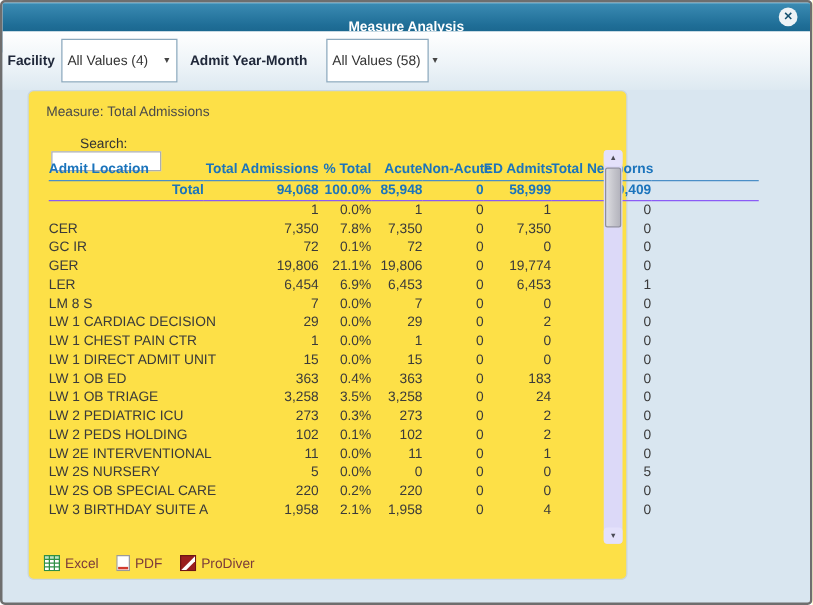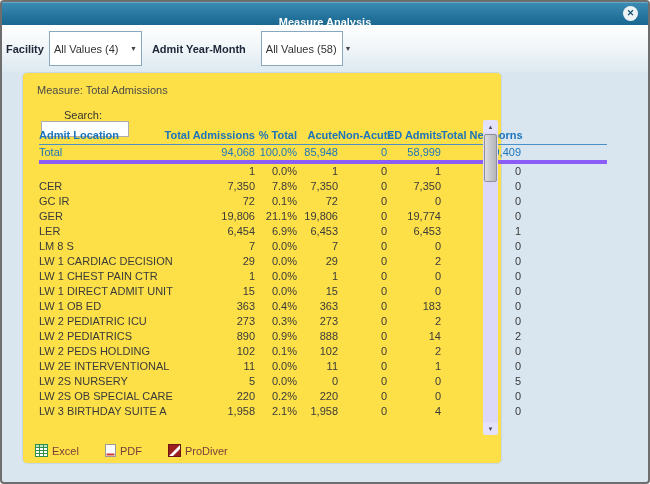--- a/index.html
+++ b/index.html
@@ -51,38 +51,38 @@
   
   .data-table { position:absolute; left:16px; top:54px; border-collapse:collapse; table-layout:fixed; font-size:11px; width:568px; }
   .data-table th, .data-table td { padding:0; height:15px; line-height:15px; white-space:nowrap; font-weight:normal; }
   .data-table thead th {
     color:var(--accent,#1b74bc); font-weight:bold; text-align:right;
     border-bottom:1px solid #4b8fc7; height:17px; line-height:16px;
   }
   .data-table thead th.loc { text-align:left; }
   .data-table td.num { text-align:right; color:#3a3a3a; }
   .data-table td.loc { text-align:left; color:#3a3a3a; }
-  .data-table tr.total td { color:var(--accent,#1b74bc); font-weight:normal; border-bottom:4px solid #8b5cf6; }
+  .data-table tr.total td { color:var(--accent,#1b74bc); font-weight:bold; border-bottom:1px solid #8b5cf6;text-align:right; }
   
   .vscroll { position:absolute; right:3px; top:47px; width:15px; height:315px; background:var(--scroll-track,#dcd9f8); border-radius:3px; }
   .vs-btn {
     position:absolute; left:0; width:15px; height:13px; background:#e4e1fb;
     color:#4a4a55; font-size:6px; display:flex; align-items:center; justify-content:center;
     border-radius:3px; cursor:pointer;
   }
   .vs-btn.up { top:0; }
   .vs-btn.down { bottom:0; }
   .vs-thumb {
     position:absolute; left:1px; top:14px; width:13px; height:48px;
     background:linear-gradient(90deg,#dddde1 0%, #c3c3ca 60%, #b4b4bd 100%);
     border:1px solid #8f8f99; border-radius:2px; cursor:grab;
   }
   
   .export-bar { position:absolute; left:12px; top:371px; display:flex; align-items:center; font-size:11px; color:var(--maroon,#7b3b3b); }
-  .export-item { display:flex; align-items:center; margin-right:26px; cursor:pointer; }
+  .export-item { display:flex; align-items:center; margin-right:14px; cursor:pointer; }
   .export-item .ico { margin-right:4px; display:flex; }
 </style>
 </head>
 <body>
 
 <div class="dialog">
 
   <div class="titlebar">
     <span>Measure Analysis</span>
     <span class="close-btn">✕</span>
@@ -237,37 +237,37 @@
             <td class="loc">LW 1 OB ED</td>
             <td class="num">363</td>
             <td class="num">0.4%</td>
             <td class="num">363</td>
             <td class="num">0</td>
             <td class="num">183</td>
             <td class="num">0</td>
             <td></td>
           </tr>
           <tr>
+            <td class="loc">LW 1 OB TRIAGE</td>
+            <td class="num">3,258</td>
+            <td class="num">3.5%</td>
+            <td class="num">3,258</td>
+            <td class="num">0</td>
+            <td class="num">24</td>
+            <td class="num">0</td>
+            <td></td>
+          </tr>
+          <tr>
             <td class="loc">LW 2 PEDIATRIC ICU</td>
             <td class="num">273</td>
             <td class="num">0.3%</td>
             <td class="num">273</td>
             <td class="num">0</td>
             <td class="num">2</td>
             <td class="num">0</td>
-            <td></td>
-          </tr>
-          <tr>
-            <td class="loc">LW 2 PEDIATRICS</td>
-            <td class="num">890</td>
-            <td class="num">0.9%</td>
-            <td class="num">888</td>
-            <td class="num">0</td>
-            <td class="num">14</td>
-            <td class="num">2</td>
             <td></td>
           </tr>
           <tr>
             <td class="loc">LW 2 PEDS HOLDING</td>
             <td class="num">102</td>
             <td class="num">0.1%</td>
             <td class="num">102</td>
             <td class="num">0</td>
             <td class="num">2</td>
             <td class="num">0</td>

